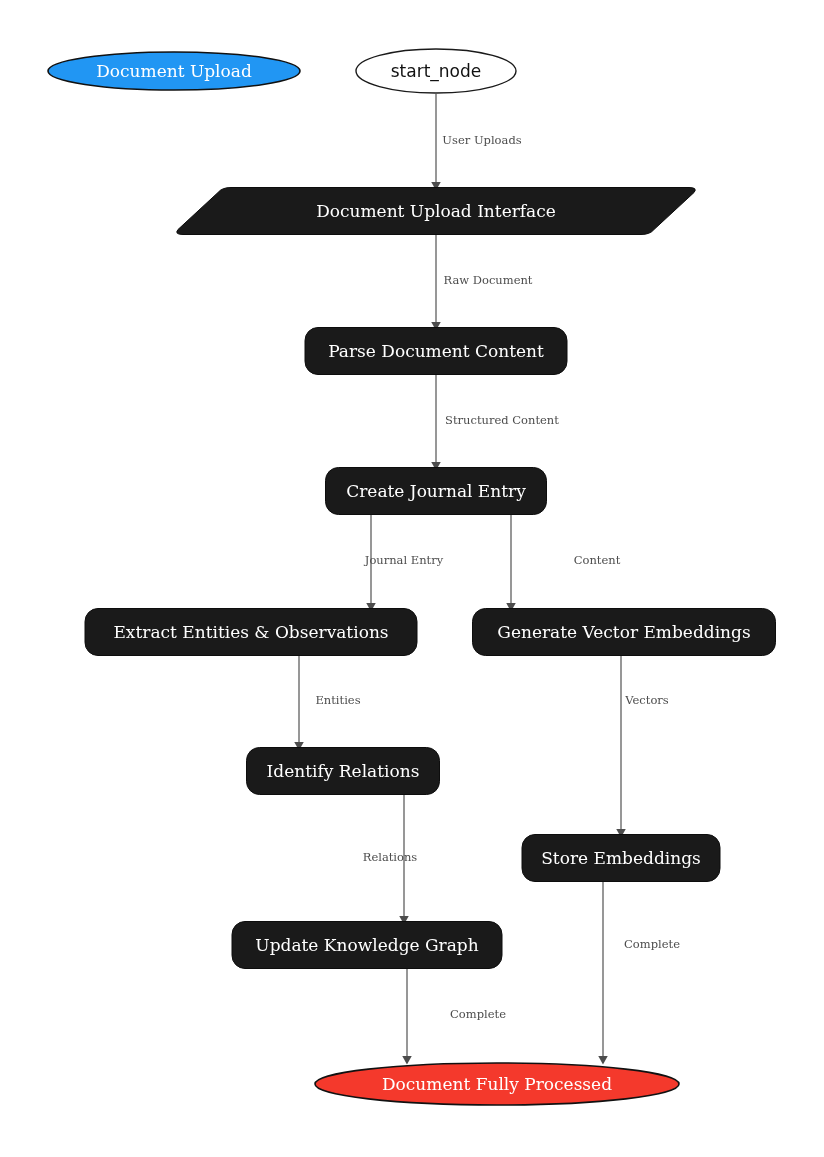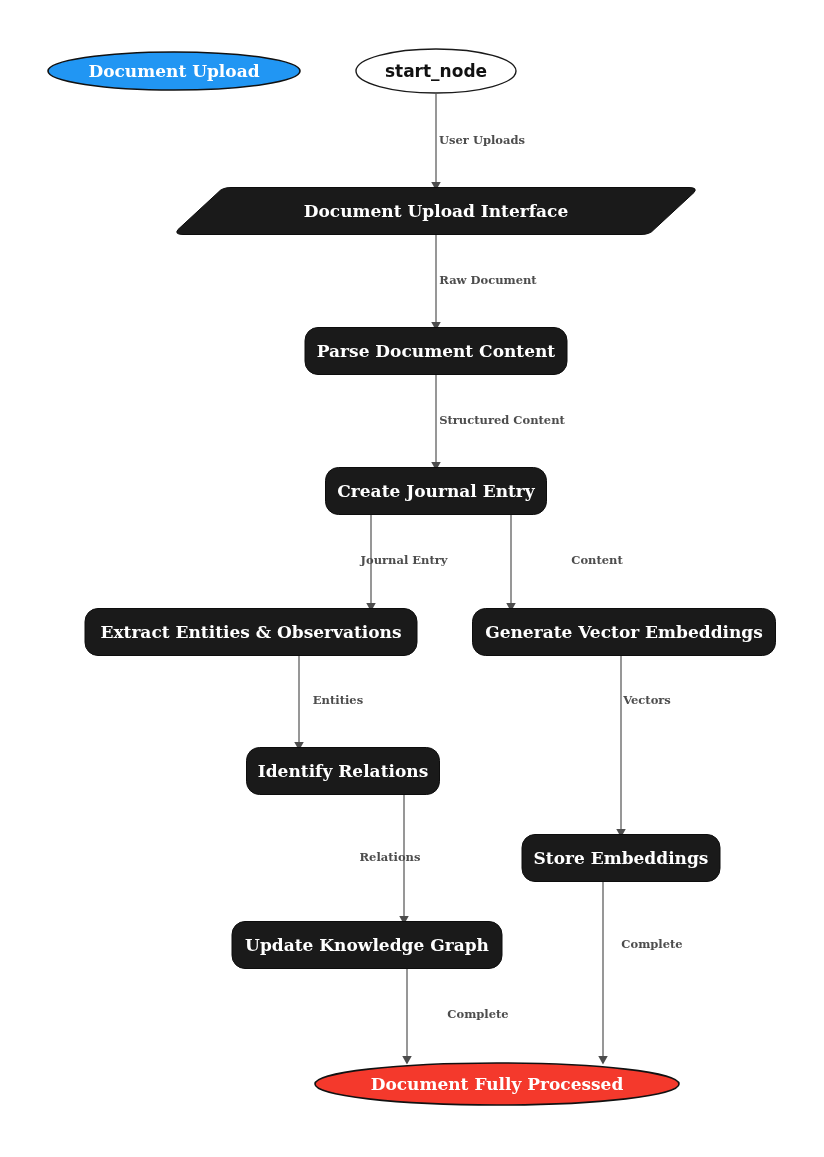--- a/index.html
+++ b/index.html
@@ -10,21 +10,20 @@
   body {
     width: 824px;
     height: 1157px;
     font-family: "DejaVu Serif", "Liberation Serif", serif;
     overflow: hidden;
   }
   #diagram-root {
     position: relative;
     width: 824px;
     height: 1157px;
-    font-weight: bold;
   }
   svg#flowchart {
     display: block;
     width: 824px;
     height: 1157px;
   }
   .node-label {
     font-family: "DejaVu Serif", "Liberation Serif", serif;
     font-size: 17px;
     fill: #ffffff;

